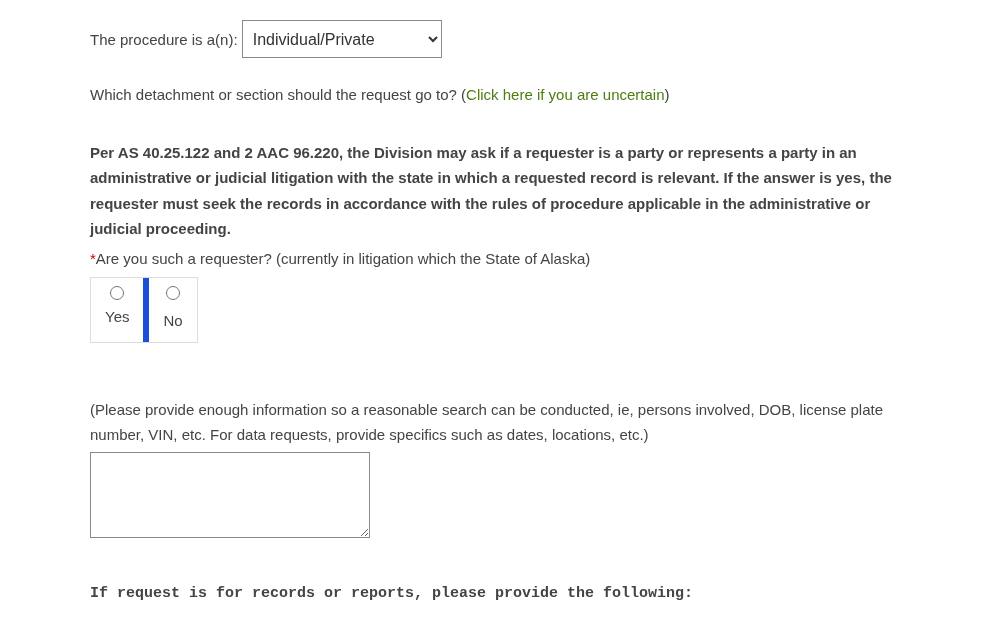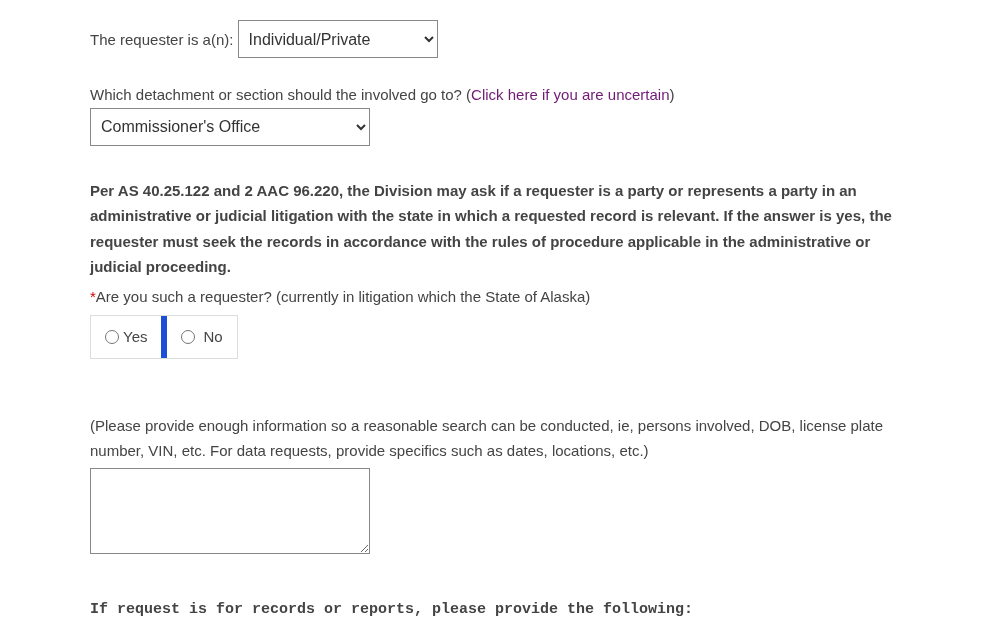--- a/index.html
+++ b/index.html
@@ -29,21 +29,21 @@
       height: 38px;
       color: #333;
     }
     .select-lg {
       width: 200px;
     }
     .select-xl {
       width: 280px;
     }
     .link {
-      color: #701a75;
+      color: #4d7c0f;
       cursor: pointer;
     }
     .required {
       color: #c00;
     }
     .paragraph {
       margin-bottom: 4px;
       font-weight: bold;
     }
     .radio-container {
@@ -51,20 +51,21 @@
       border: 1px solid #ddd;
       margin-top: 6px;
     }
     .radio-cell {
       padding: 8px 14px;
       display: flex;
       align-items: center;
       gap: 4px;
       font-size: 15px;
       color: #444;
+      flex-direction: column;
     }
     .radio-cell + .radio-cell {
       border-left: 6px solid #1d4ed8;
       gap: 8px;
     }
     input[type="radio"] {
       width: 14px;
       height: 14px;
       margin: 0;
     }
@@ -95,33 +96,30 @@
       min-width: 224px;
     }
     .spacer {
       height: 30px;
     }
   </style>
 </head>
 <body>
 
 <div class="field-row">
-  <span>The requester is a(n):</span>
+  <span>The procedure is a(n):</span>
   <select class="select-lg">
     <option>Individual/Private</option>
   </select>
 </div>
 
 <div class="field-row-small">
   <div>
-    <span>Which detachment or section should the involved go to? (</span><span class="link">Click here if you are uncertain</span><span>)</span>
+    <span>Which detachment or section should the request go to? (</span><span class="link">Click here if you are uncertain</span><span>)</span>
   </div>
-  <select class="select-xl">
-    <option>Commissioner's Office</option>
-  </select>
 </div>
 
 <div style="height:18px"></div>
 
 <div class="field-row">
   <div class="paragraph">Per AS 40.25.122 and 2 AAC 96.220, the Division may ask if a requester is a party or represents a party in an administrative or judicial litigation with the state in which a requested record is relevant. If the answer is yes, the requester must seek the records in accordance with the rules of procedure applicable in the administrative or judicial proceeding.</div>
   <div>
     <span class="required">*</span><span>Are you such a requester? (currently in litigation which the State of Alaska)</span>
   </div>
   <div class="radio-container">

